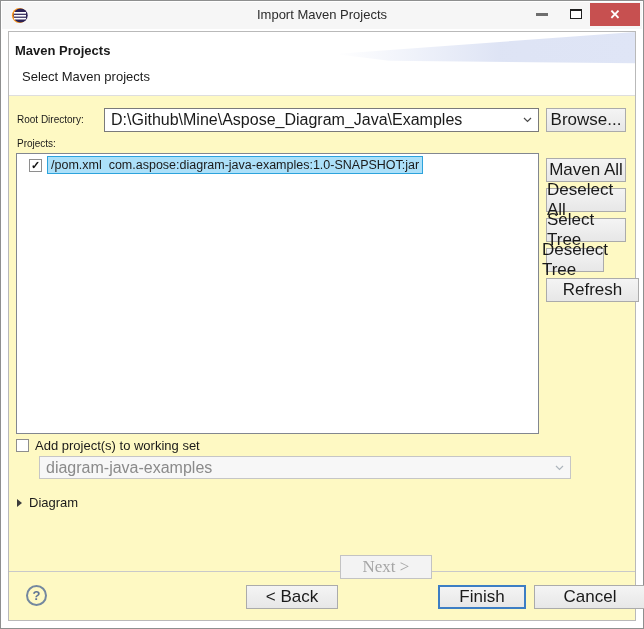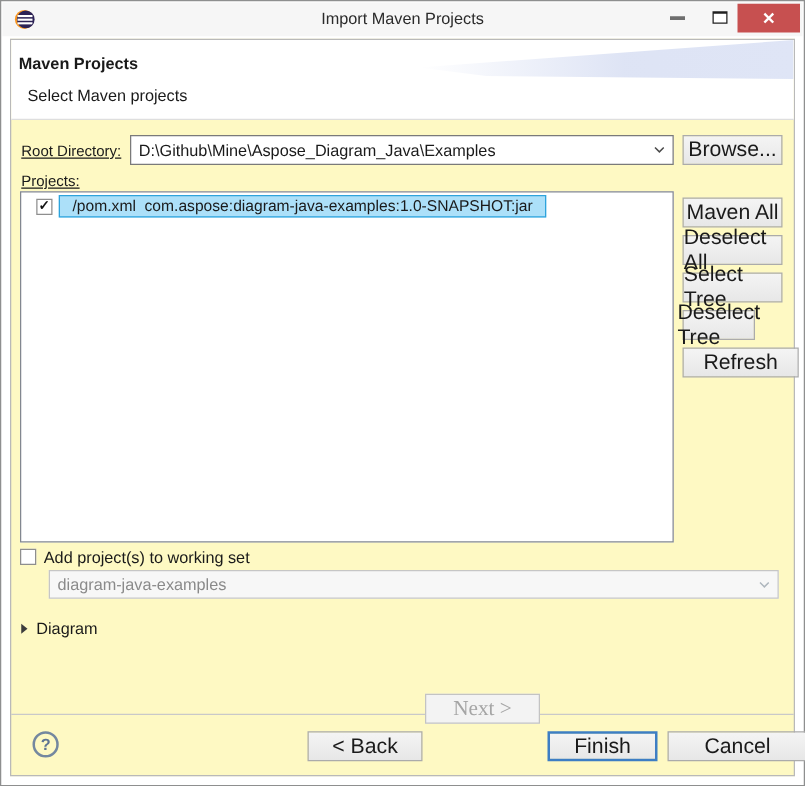--- a/index.html
+++ b/index.html
@@ -46,29 +46,29 @@
     background: #ffffff; border-bottom: 1px solid #dedede; overflow: hidden;
   }
   .swoosh {
     position: absolute; right: 0; top: 0; width: 300px; height: 40px;
     background: linear-gradient(to right, rgba(216,223,243,0) 0%, rgba(216,223,243,0.85) 55%, #dfe5f6 100%);
     clip-path: polygon(0 55%, 100% 0, 100% 78%, 18% 72%);
   }
   .header-title { position: absolute; left: 6px; top: 11px; font-weight: bold; font-size: 13px; }
   .header-sub { position: absolute; left: 13px; top: 37px; font-size: 13px; }
 
-  .flabel { position: absolute; font-size: 12px; white-space: nowrap; text-decoration: underline; }
+  .flabel { position: absolute; font-size: 10px; white-space: nowrap; }
 
   
   .combo {
     position: absolute; background: #fff; border: 1px solid #7a7a7a;
     display: flex; align-items: center;
   }
   .combo .combo-text {
-    flex: 1; padding-left: 6px; white-space: nowrap; overflow: hidden; font-size: 13px;
+    flex: 1; padding-left: 6px; white-space: nowrap; overflow: hidden; font-size: 16px;
   }
   .combo .chev { width: 22px; display: flex; align-items: center; justify-content: center; }
   .combo.disabled { background: #f7f7f7; border-color: #c6c6c6; }
   .combo.disabled .combo-text { color: #8a8a8a; }
 
   
   .btn {
     position: absolute; height: 24px;
     background: linear-gradient(#f4f4f4, #e7e7e7);
     border: 1px solid #ababab;
@@ -84,21 +84,21 @@
     position: absolute; left: 7px; top: 121px; width: 523px; height: 281px;
     background: #ffffff; border: 1px solid #828790; overflow: hidden;
   }
   .tree-item { display: flex; align-items: center; height: 20px; padding-left: 12px; margin-top: 1px; }
   .checkbox {
     width: 13px; height: 13px; background: #fff; border: 1px solid #8e8e8e;
     display: flex; align-items: center; justify-content: center; flex: none;
     font-size: 11px; line-height: 11px; color: #111; font-weight: bold;
   }
   .item-label {
-    margin-left: 5px; padding: 1px 10px; font-size: 12.5px; white-space: pre;
+    margin-left: 5px; padding: 1px 3px; font-size: 12.5px; white-space: pre;
     background: #ace0f9; border: 1px solid #2da3dc;
   }
 
   
   .ws-row { position: absolute; left: 7px; top: 406px; display: flex; align-items: center; }
   .ws-row .lbl { margin-left: 6px; }
 
   
   .advanced { position: absolute; left: 8px; top: 463px; display: flex; align-items: center; cursor: default; }
   .twistie {
@@ -182,21 +182,21 @@
     <div class="btn" style="left:537px; top:126px; width:80px;">Maven All</div>
     <div class="btn" style="left:537px; top:156px; width:80px;">Deselect All</div>
     <div class="btn" style="left:537px; top:186px; width:80px;">Select Tree</div>
     <div class="btn" style="left:537px; top:216px; width:58px;">Deselect Tree</div>
     <div class="btn" style="left:537px; top:246px; width:93px;">Refresh</div>
 
     <div class="ws-row">
       <span class="checkbox"></span>
       <span class="lbl">Add project(s) to working set</span>
     </div>
-    <div class="combo disabled" style="left:30px; top:424px; width:584px; height:23px;">
+    <div class="combo disabled" style="left:30px; top:424px; width:532px; height:23px;">
       <span class="combo-text">diagram-java-examples</span>
       <span class="chev">
         <svg width="9" height="6" viewBox="0 0 9 6">
             <polyline points="1,1 4.5,4.5 8,1" fill="none" stroke="#aeb6bd" stroke-width="1.2"></polyline>
           </svg>
       </span>
     </div>
 
     <div class="advanced">
       <span class="twistie"></span>

